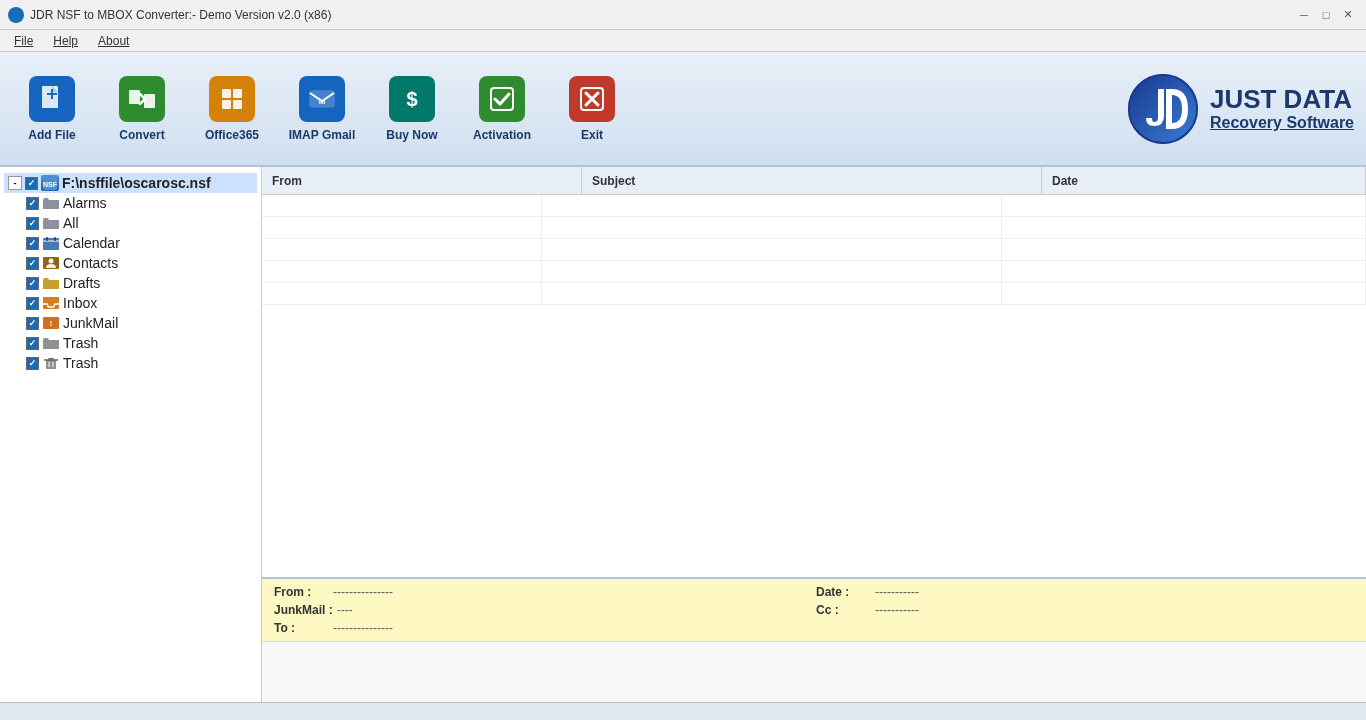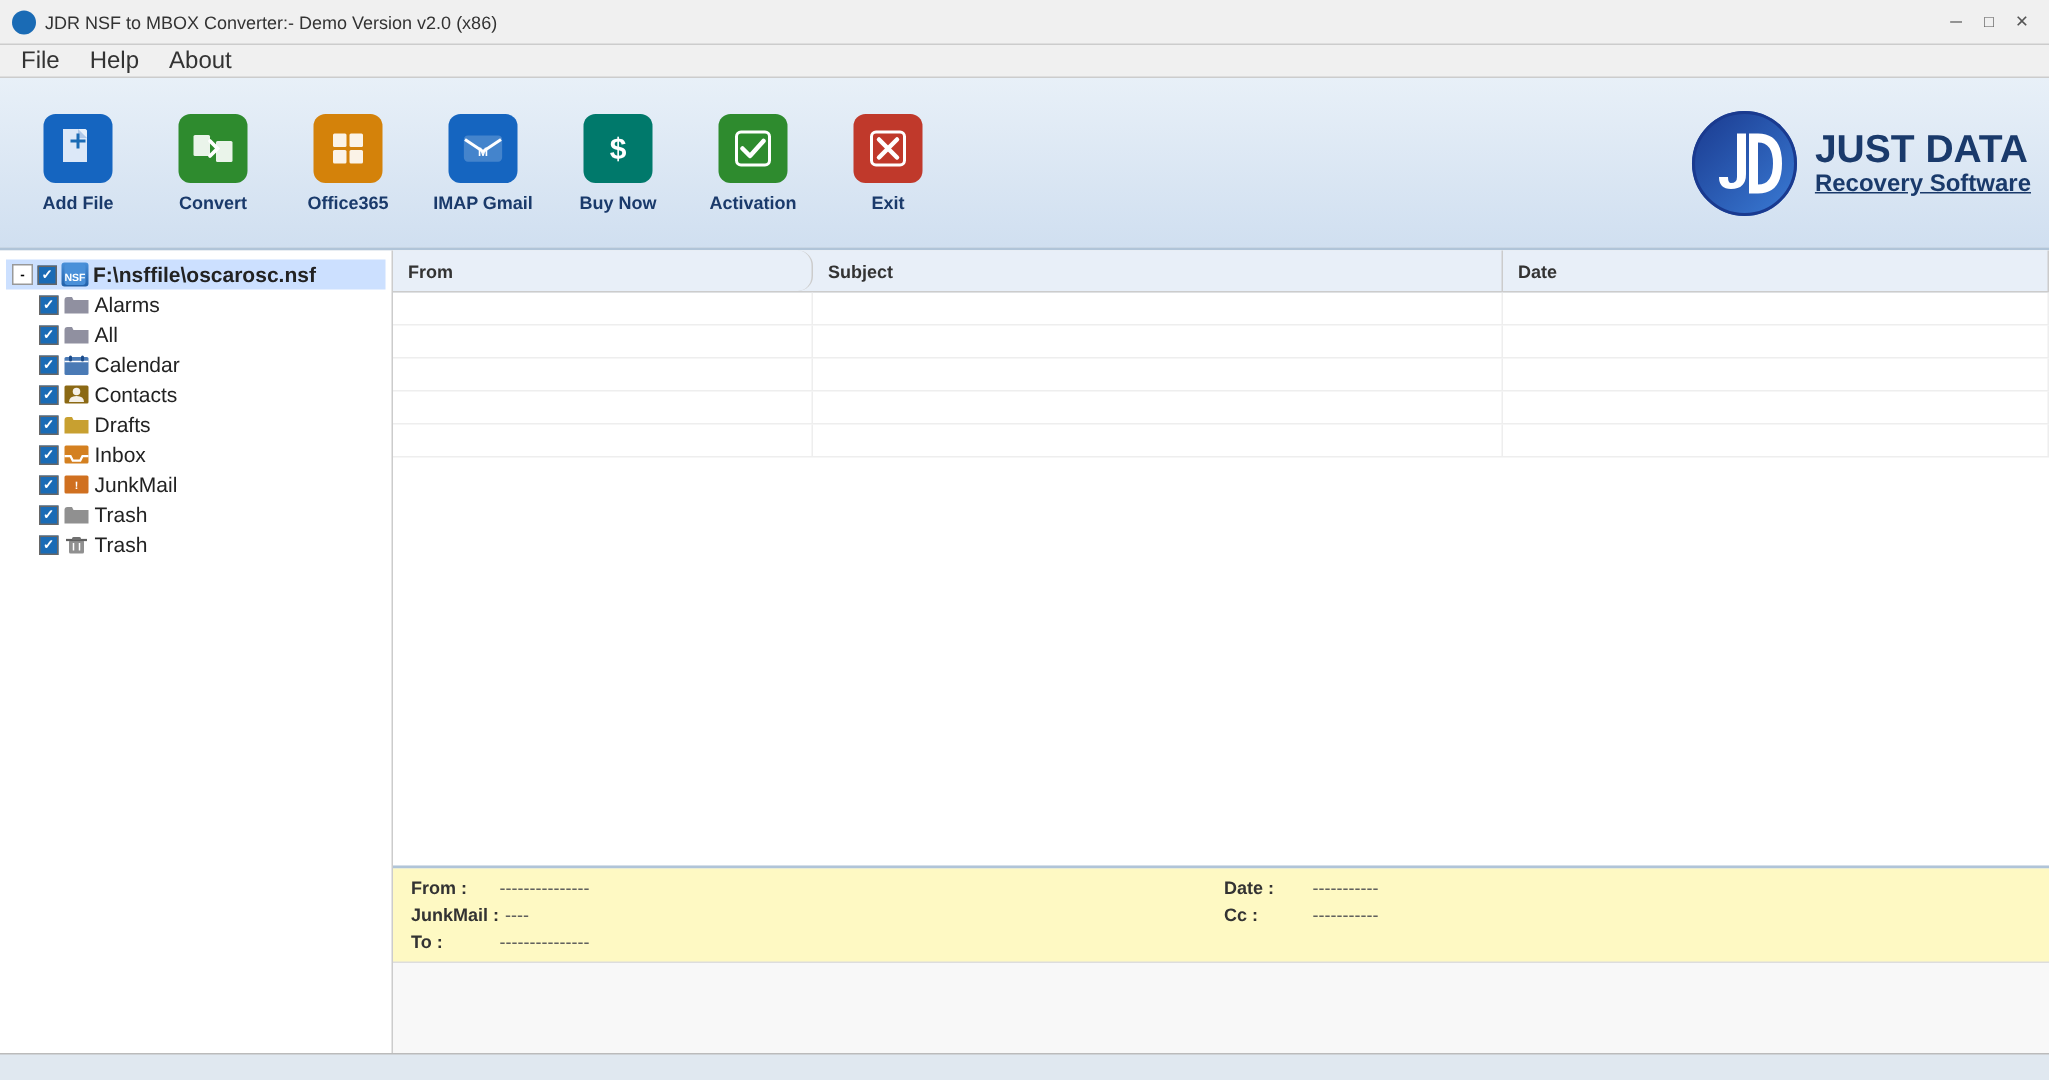--- a/index.html
+++ b/index.html
@@ -65,22 +65,23 @@
       background: #f0f0f0;
       height: 22px;
       display: flex;
       align-items: center;
       padding: 0 4px;
       border-bottom: 1px solid #ccc;
     }
     .menu-item {
       padding: 2px 10px;
       cursor: pointer;
-      font-size: 16px;
+      font-size: 12px;
       color: #333;
+      text-decoration: underline;
     }
 
     
     .toolbar {
       background: linear-gradient(to bottom, #e8f0f8, #d0dff0);
       height: 115px;
       display: flex;
       align-items: center;
       padding: 8px 12px;
       gap: 10px;
@@ -257,21 +258,21 @@
     .th-cell {
       padding: 0 10px;
       font-size: 12px;
       font-weight: 600;
       color: #333;
       border-right: 1px solid #ccc;
       height: 100%;
       display: flex;
       align-items: center;
     }
-    .th-from { width: 280px; border-radius: 10px; }
+    .th-from { width: 320px; }
     .th-subject { width: 460px; }
     .th-date { flex: 1; }
 
     
     .table-body {
       flex: 1;
       overflow-y: auto;
     }
     .table-row-item {
       display: flex;

